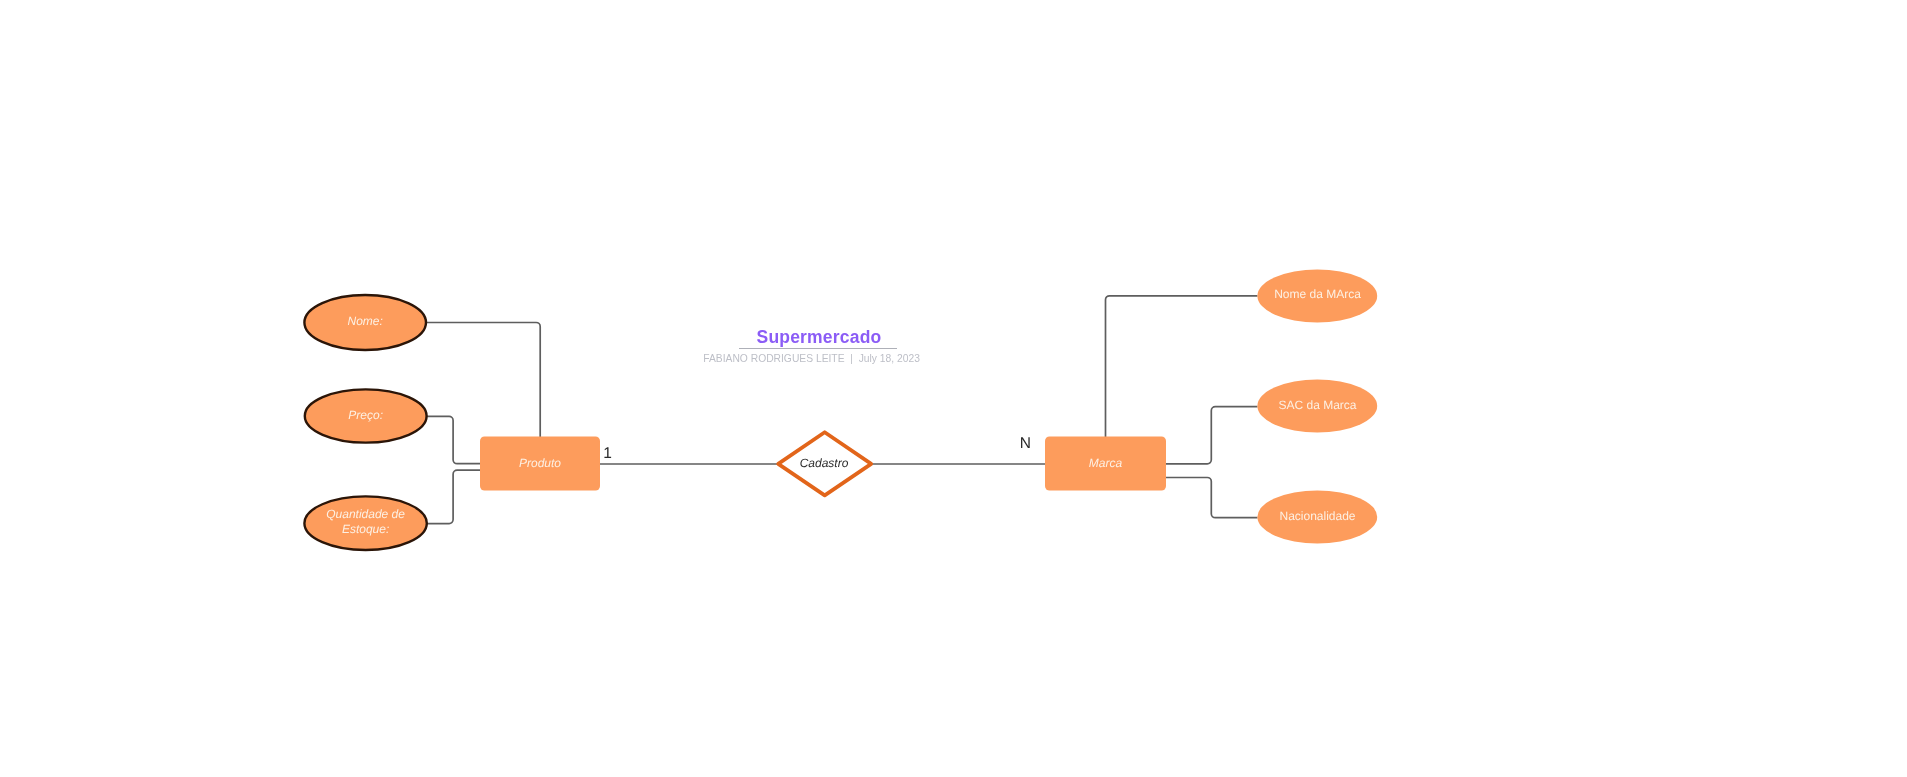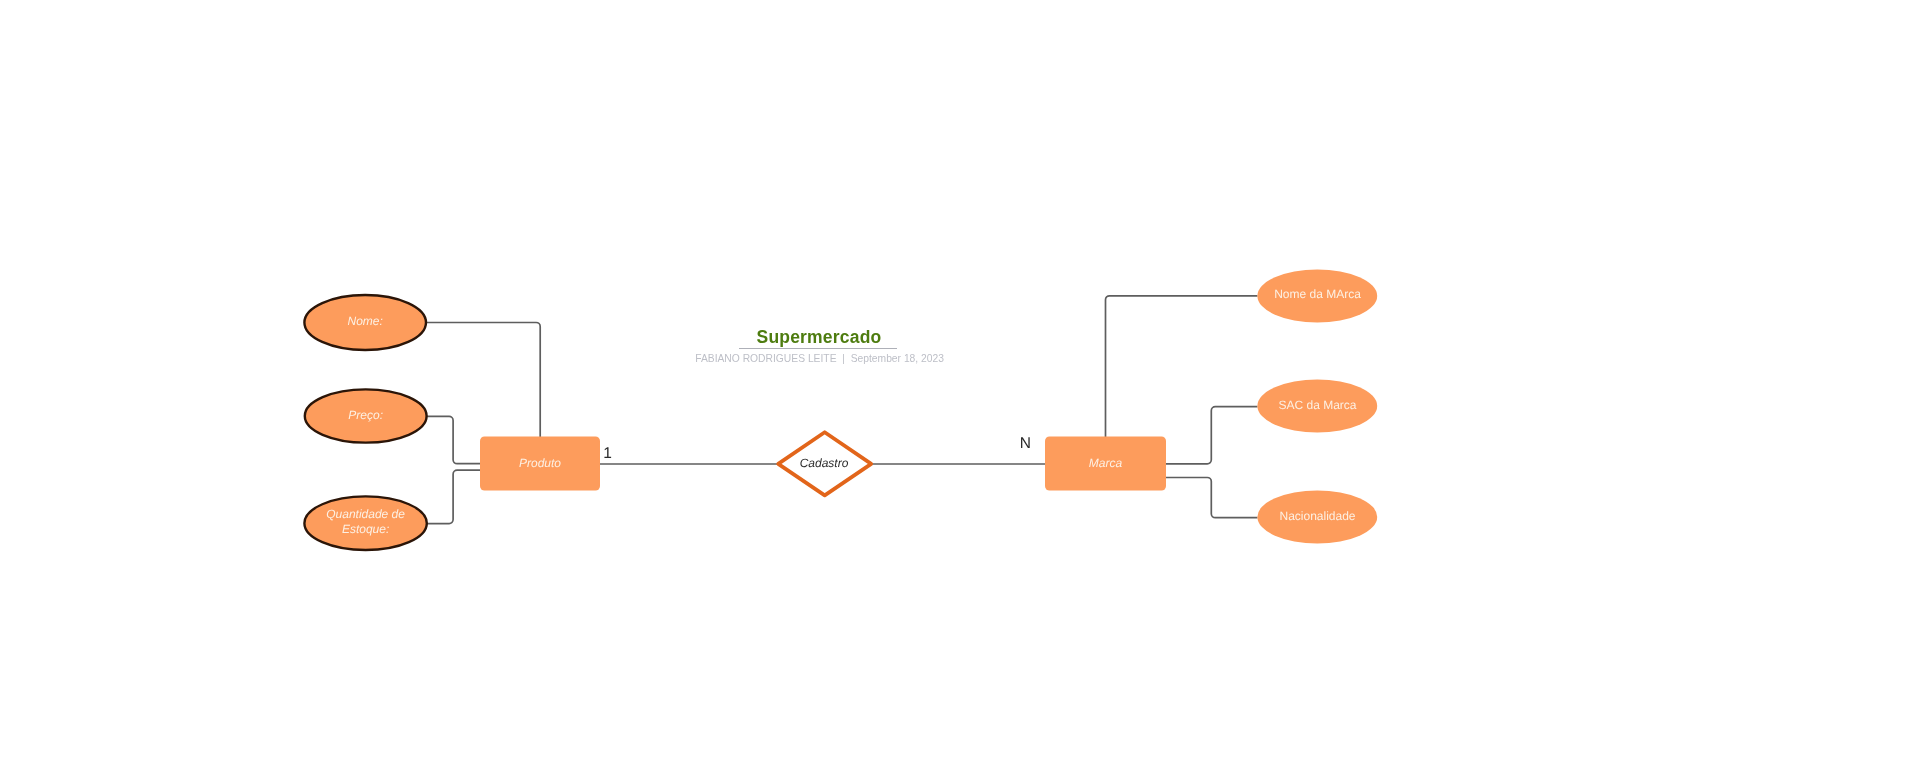--- a/index.html
+++ b/index.html
@@ -1,21 +1,21 @@
 <!DOCTYPE html>
 <html><head>
 <meta charset="utf-8">
 <title>Supermercado</title>
 <style>
   html,body{margin:0;padding:0;background:#ffffff;}
   body{width:1907px;height:777px;overflow:hidden;font-family:"Liberation Sans",sans-serif;-webkit-font-smoothing:antialiased;}
   #canvas{position:relative;width:1907px;height:777px;background:#ffffff;}
   svg.diagram{position:absolute;left:0;top:0;width:1907px;height:777px;}
   .title-block>*{position:absolute;text-align:center;}
-  .doc-title{font-size:17.5px;font-weight:bold;color:#4d7c0f;letter-spacing:.2px;line-height:1;}
+  .doc-title{font-size:17.5px;font-weight:bold;color:#8b5cf6;letter-spacing:.2px;line-height:1;}
   .doc-rule{height:1px;background:#aeb0b8;}
   .doc-sub{font-size:10.3px;color:#bdbfc7;white-space:pre;line-height:1;}
   .doc-sub .sep::before,.doc-sub .sep::after{content:"\00a0\00a0";}
   svg text{font-family:"Liberation Sans",sans-serif;-webkit-font-smoothing:antialiased;text-rendering:geometricPrecision;}
   .attr-l{font-size:12px;font-style:italic;fill:#fdf0e3;text-anchor:middle;}
   .attr-r{font-size:12px;fill:#fdf0e3;text-anchor:middle;}
   .ent-l{font-size:12px;font-style:italic;fill:#fdf0e3;text-anchor:middle;}
   .rel-l{font-size:12px;font-style:italic;fill:#2c2c2c;text-anchor:middle;}
   .card{font-size:15.5px;fill:#2b2b2b;}
 </style>
@@ -83,17 +83,17 @@
     </g>
 
     <text class="card" x="603.3" y="457.6">1</text>
     <text class="card" x="1019.8" y="447.6">N</text>
   </svg>
 
   <div class="title-block">
     <div class="doc-title" style="left:694px;top:329px;width:250px;">Supermercado</div>
     <div class="doc-rule" style="left:739px;top:348px;width:158px;"></div>
     <div class="doc-sub" style="left:678px;top:344px;width:250px;">
-      <span>FABIANO RODRIGUES LEITE</span><span class="sep">|</span><span>September 18, 2023</span>
+      <span>FABIANO RODRIGUES LEITE</span><span class="sep">|</span><span>July 18, 2023</span>
     </div>
   </div>
 
 </div>
 
 </body></html>

